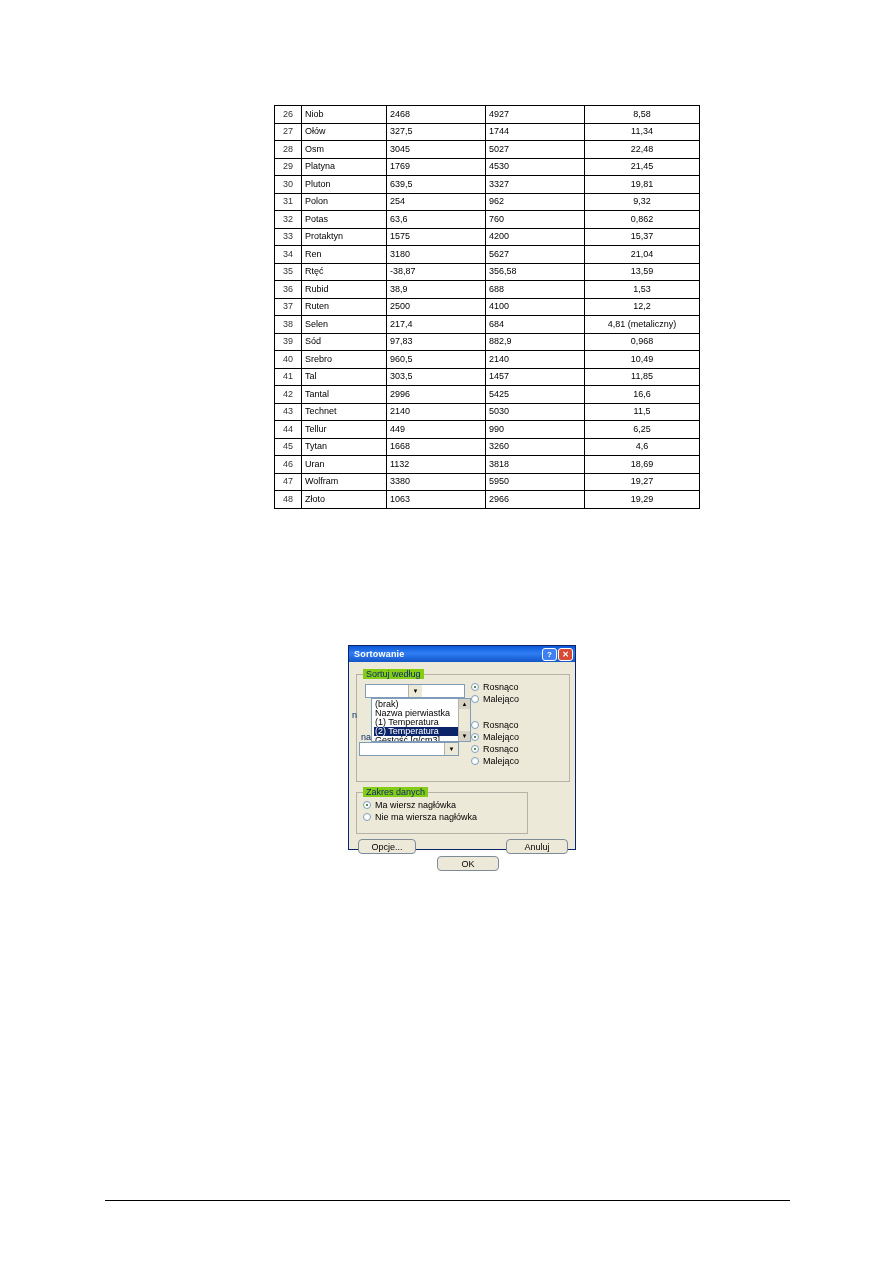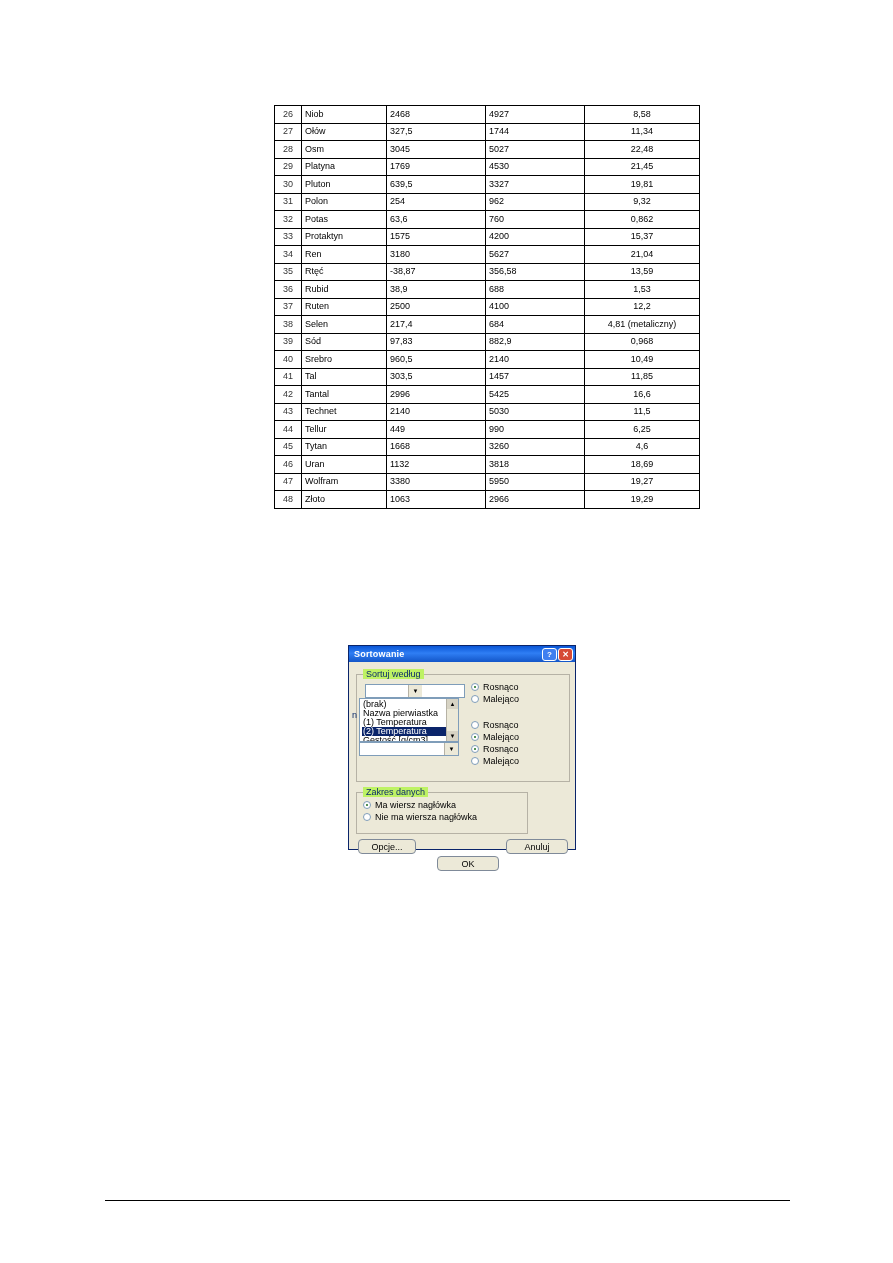--- a/index.html
+++ b/index.html
@@ -110,21 +110,21 @@
 
   .group {
     position: absolute;
     border: 1px solid #b6b2a5;
     box-sizing: border-box;
   }
   .group > .legend {
     position: absolute;
     top: -6px;
     left: 6px;
-    background: #bef264;
+    background: #84cc16;
     padding: 0 3px;
     font-size: 9px;
     color: #0a2a6a;
   }
 
   #group-sort {
     left: 7px;
     top: 12px;
     width: 214px;
     height: 108px;
@@ -166,21 +166,21 @@
     align-items: center;
     justify-content: center;
     font-size: 6px;
   }
 
   #combo1 { left: 16px; top: 22px; flex-direction: column; }
   #combo2 { left: 10px; top: 80px; }
 
   #dropdown-list {
     position: absolute;
-    left: 10px;
+    left: 22px;
     top: 36px;
     width: 100px;
     height: 44px;
     background: #ffffff;
     border: 1px solid #7f9db9;
     box-sizing: border-box;
     display: flex;
     font-size: 9px;
     z-index: 5;
   }

